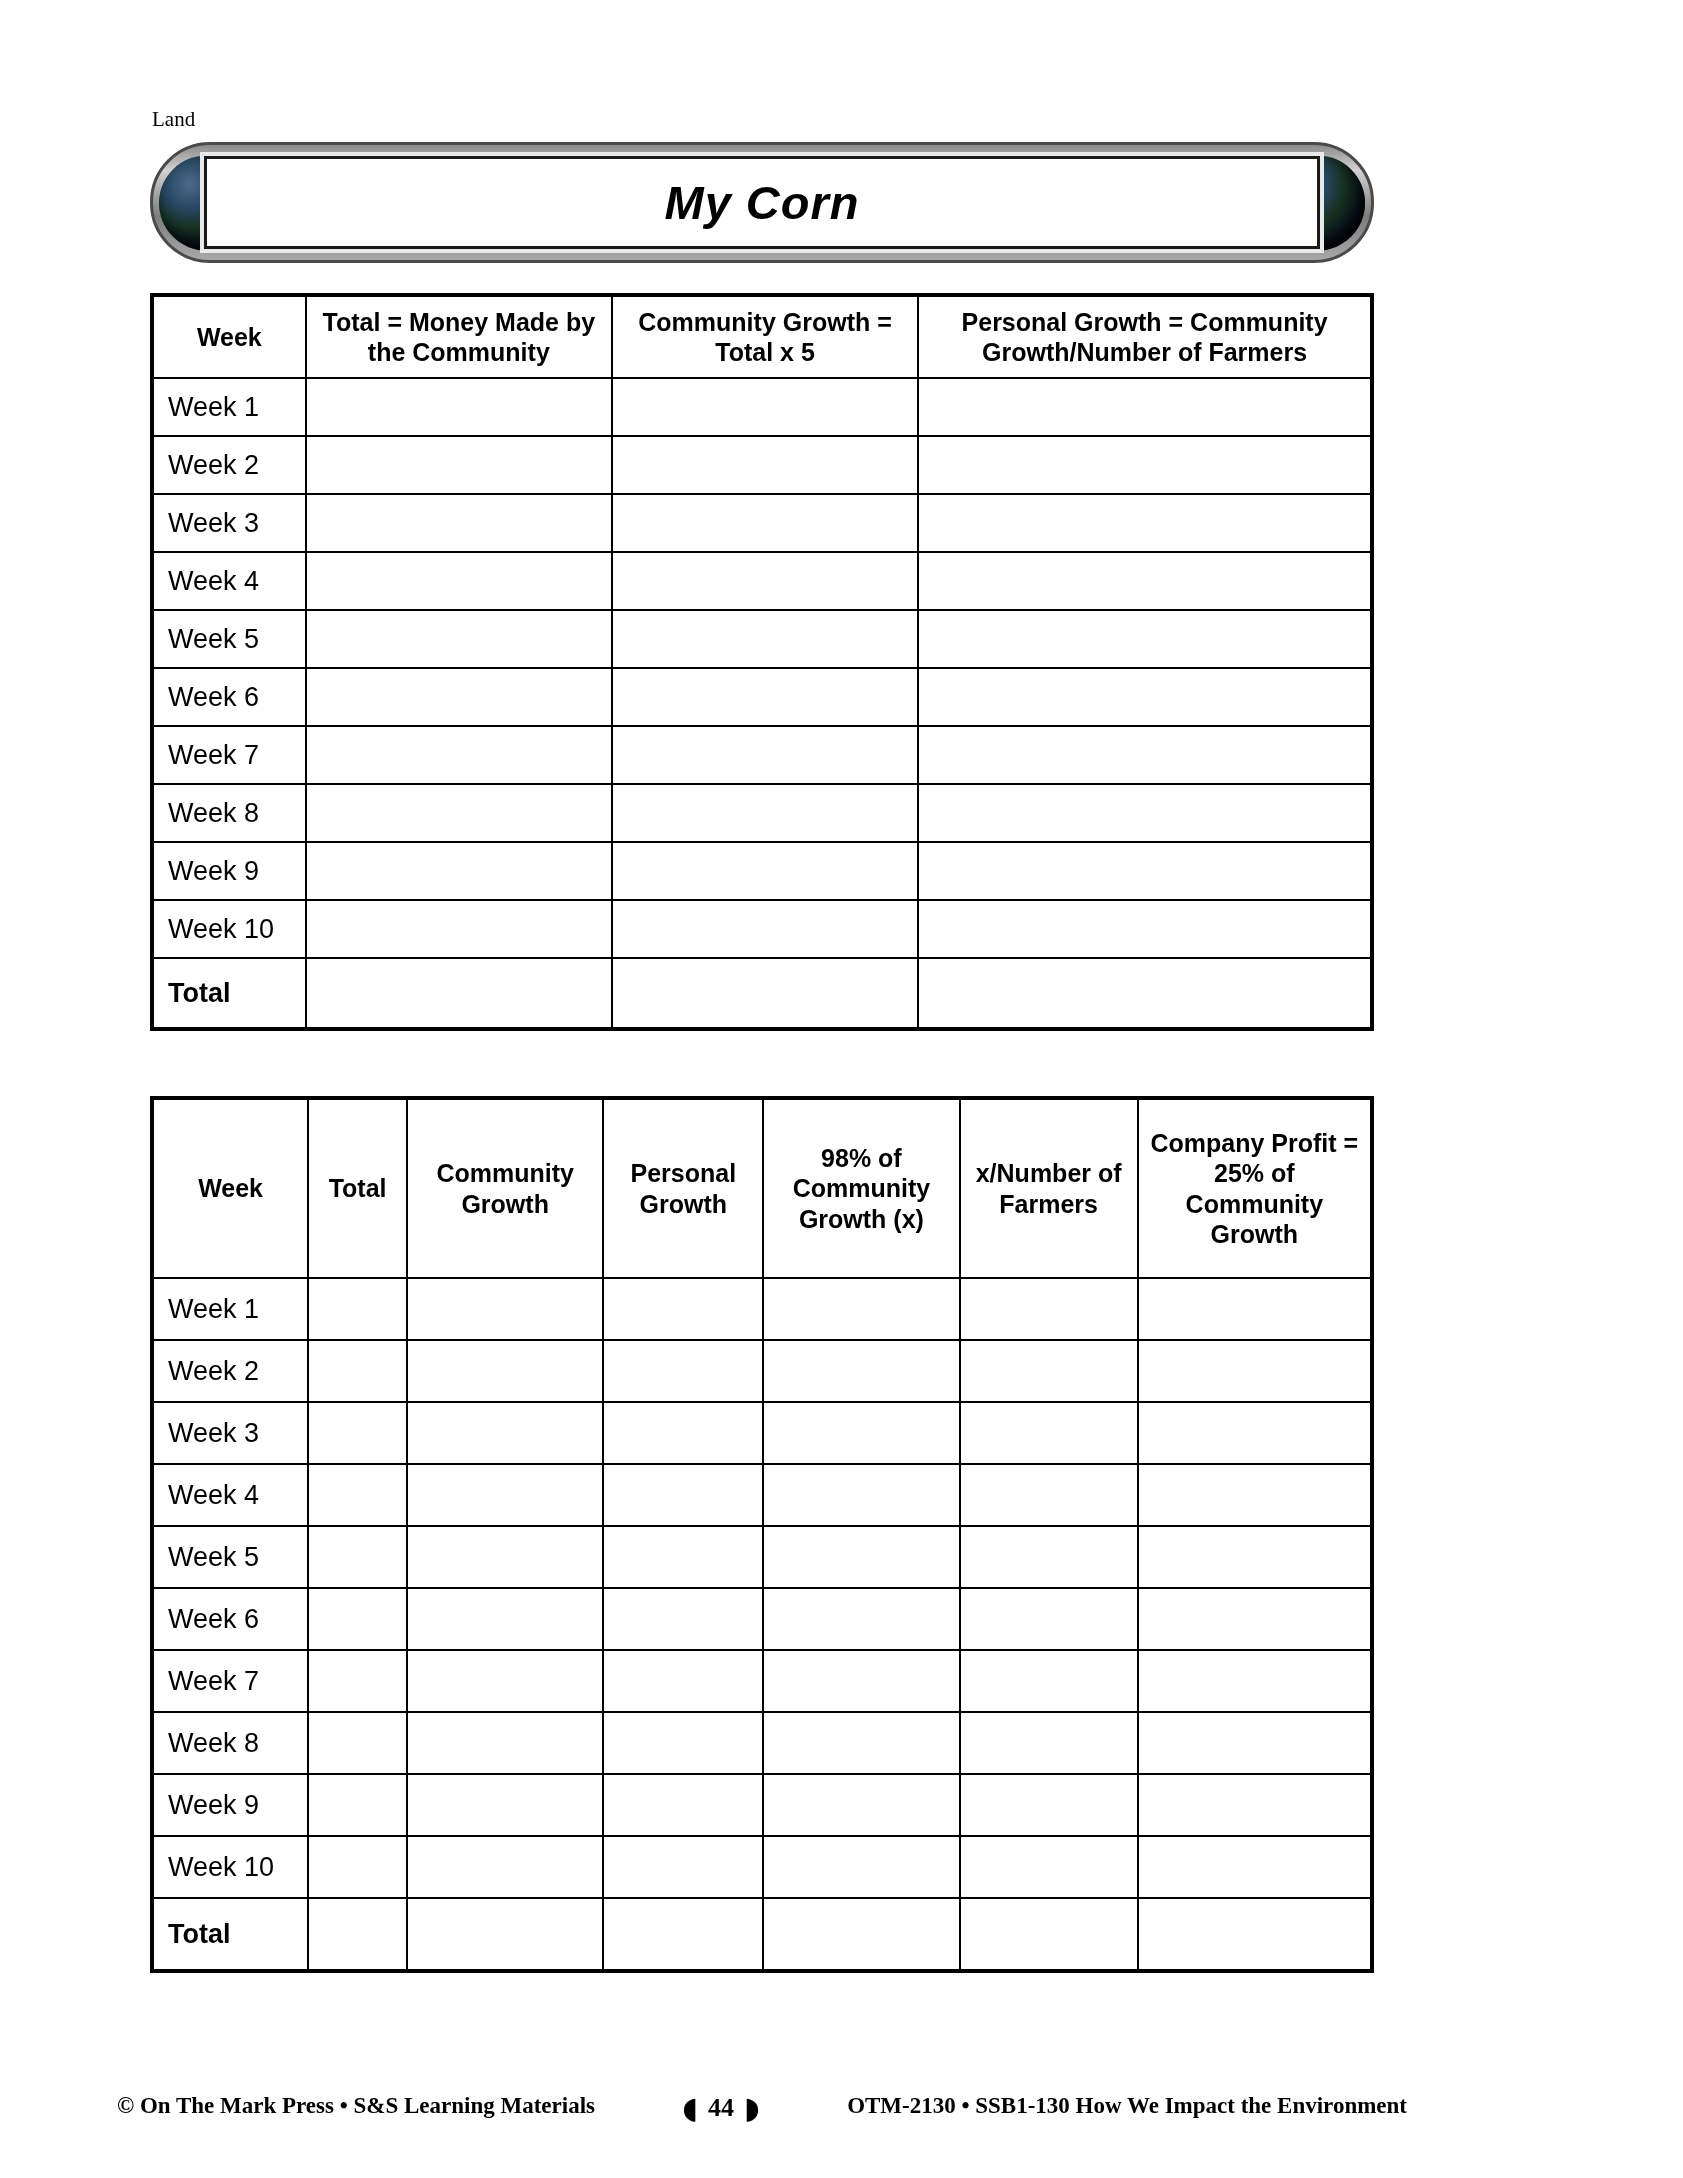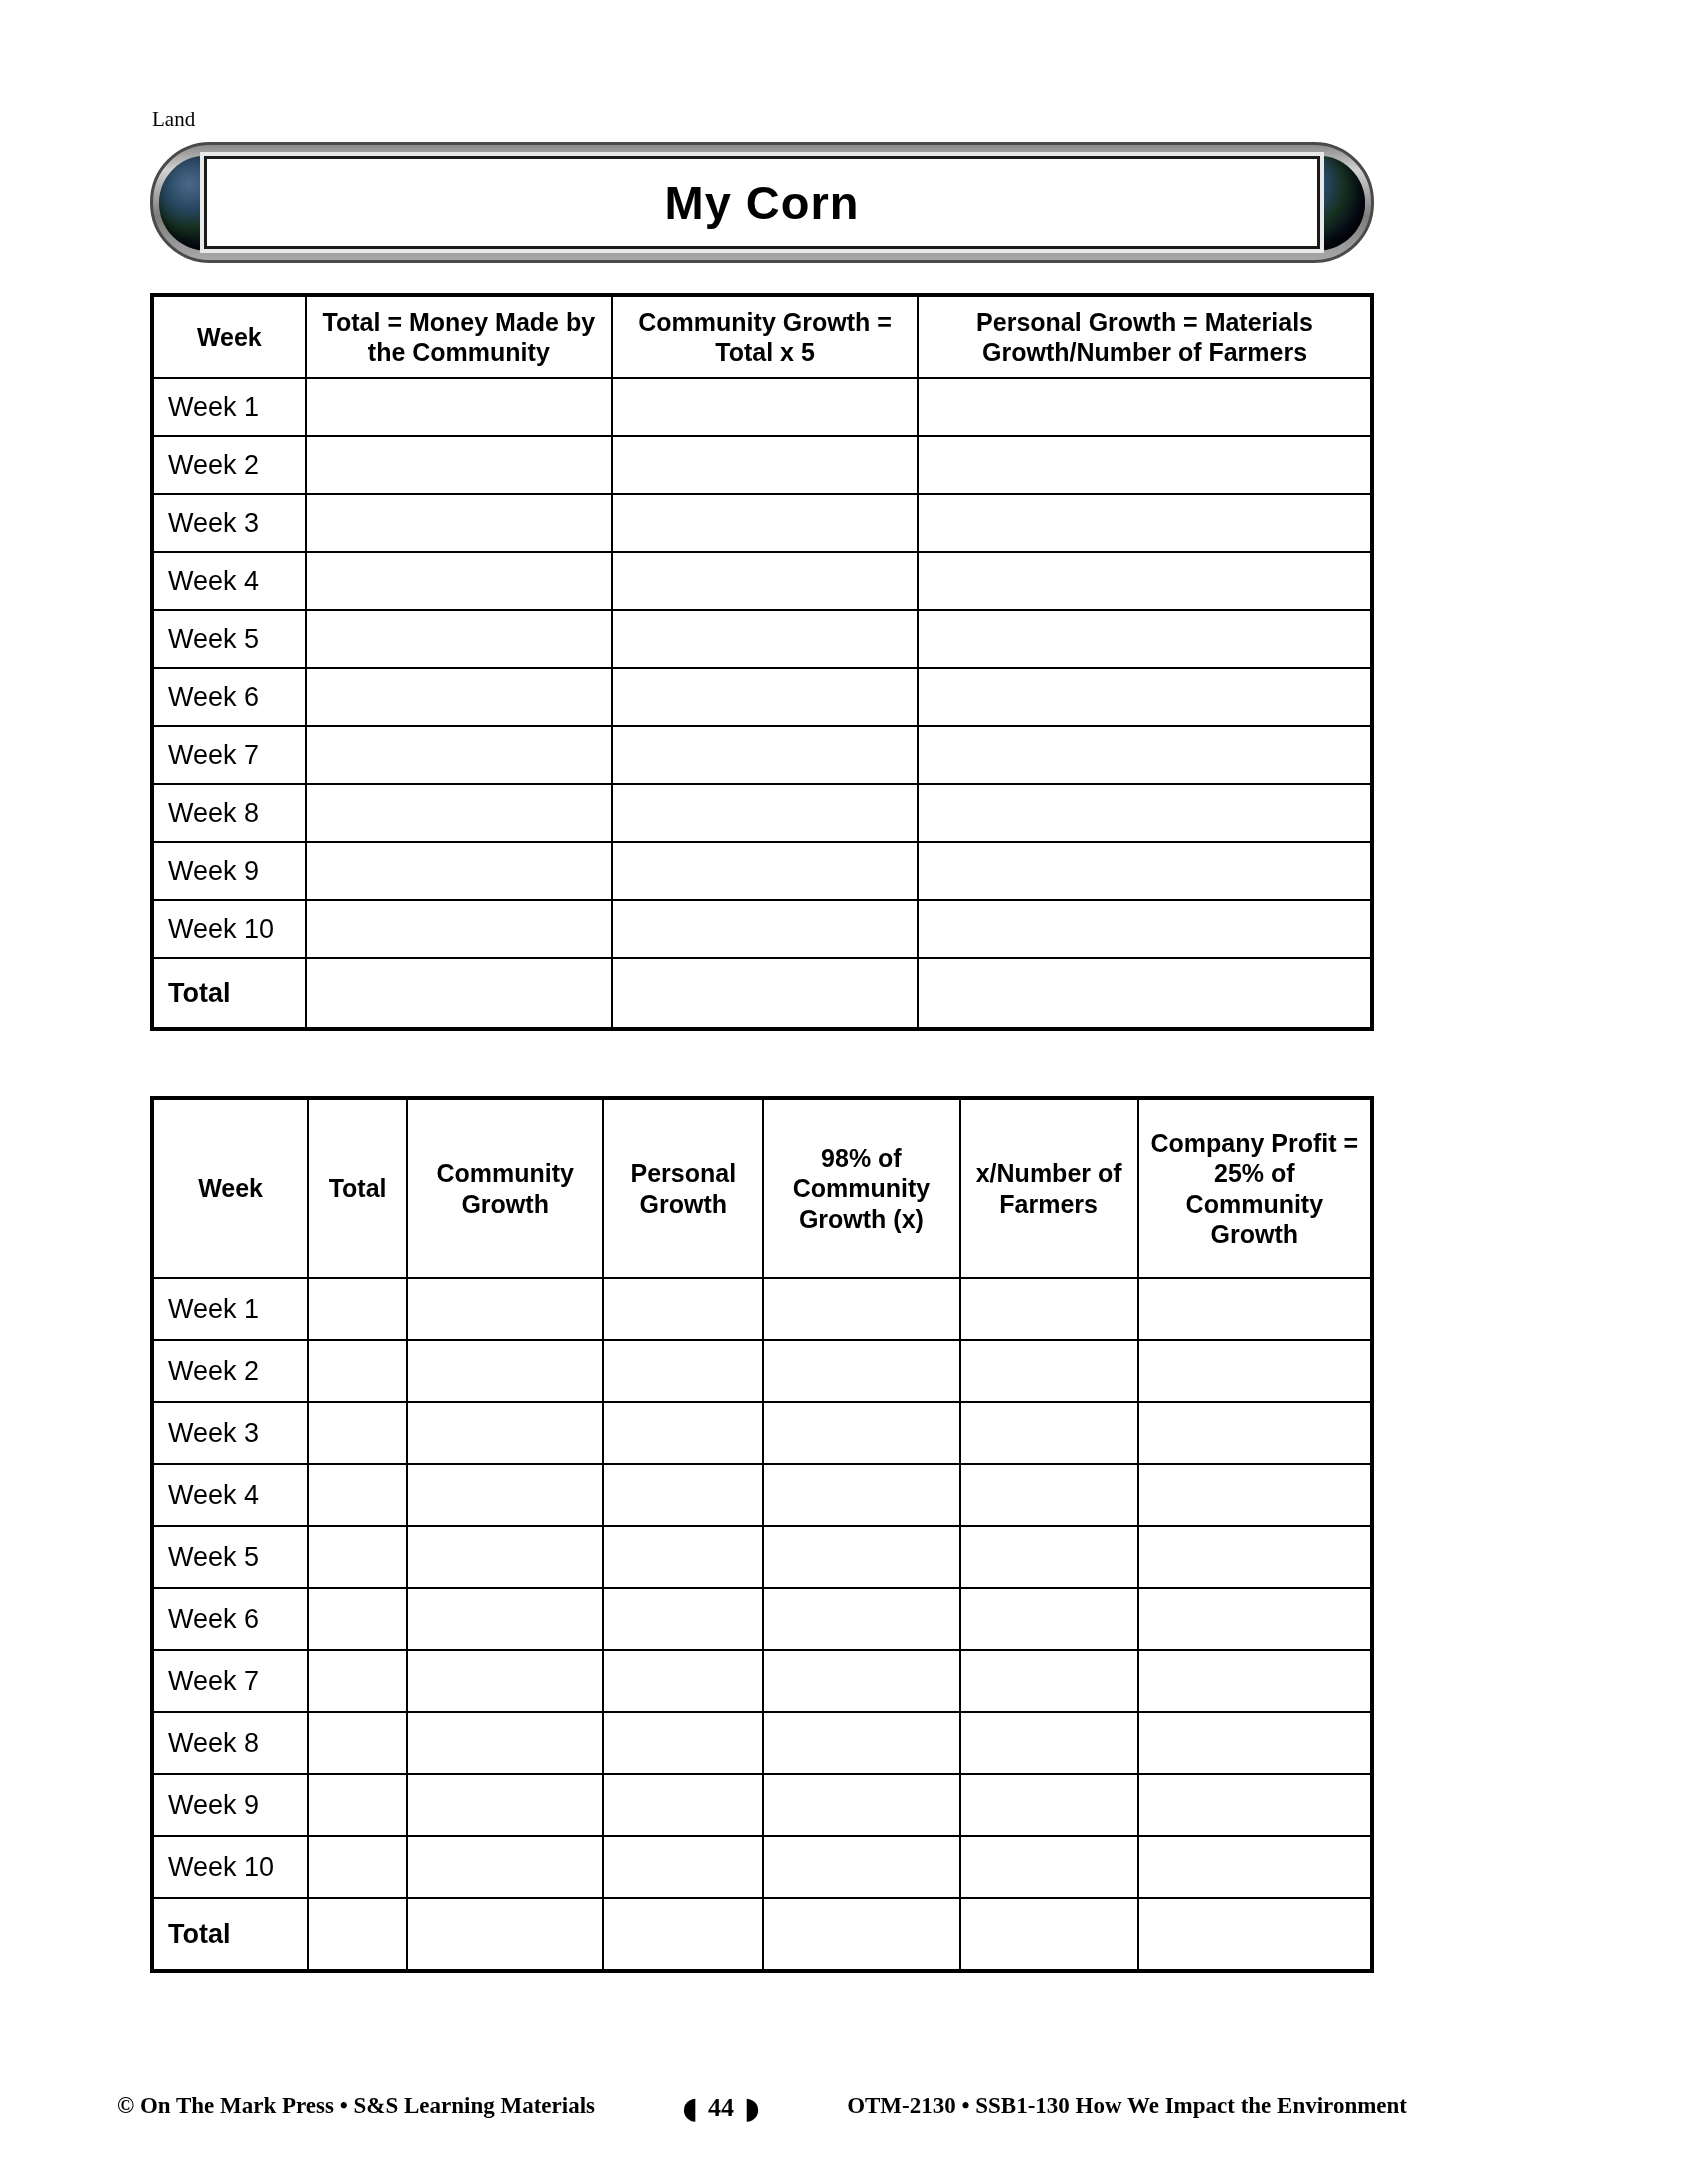--- a/index.html
+++ b/index.html
@@ -48,20 +48,21 @@
     left: 51px;
     right: 51px;
     top: 11px;
     bottom: 11px;
     background: #fff;
     border: 3px solid #1a1a1a;
     box-shadow: 0 0 0 4px #e9e9e9;
     display: flex;
     align-items: center;
     justify-content: center;
+    font-style: italic;
   }
   .page-title {
     font-size: 47px;
     font-weight: bold;
     letter-spacing: 1px;
   }
 
   
   table {
     width: 100%;
@@ -157,21 +158,21 @@
       <col class="c0">
         <col class="c1">
         <col class="c2">
         <col class="c3">
     </colgroup>
     <thead>
       <tr data-name="header-row">
         <th data-name="header-week">Week</th>
         <th data-name="header-total-money">Total = Money Made by the Community</th>
         <th data-name="header-community-growth">Community Growth = Total x 5</th>
-        <th data-name="header-personal-growth">Personal Growth = Materials Growth/Number of Farmers</th>
+        <th data-name="header-personal-growth">Personal Growth = Community Growth/Number of Farmers</th>
       </tr>
     </thead>
     <tbody data-name="table-body">
         <tr data-name="week-row">
           <td data-name="week-label">Week 1</td>
           <td data-name="blank-cell"></td>
           <td data-name="blank-cell"></td>
           <td data-name="blank-cell"></td>
         </tr>
         <tr data-name="week-row">

